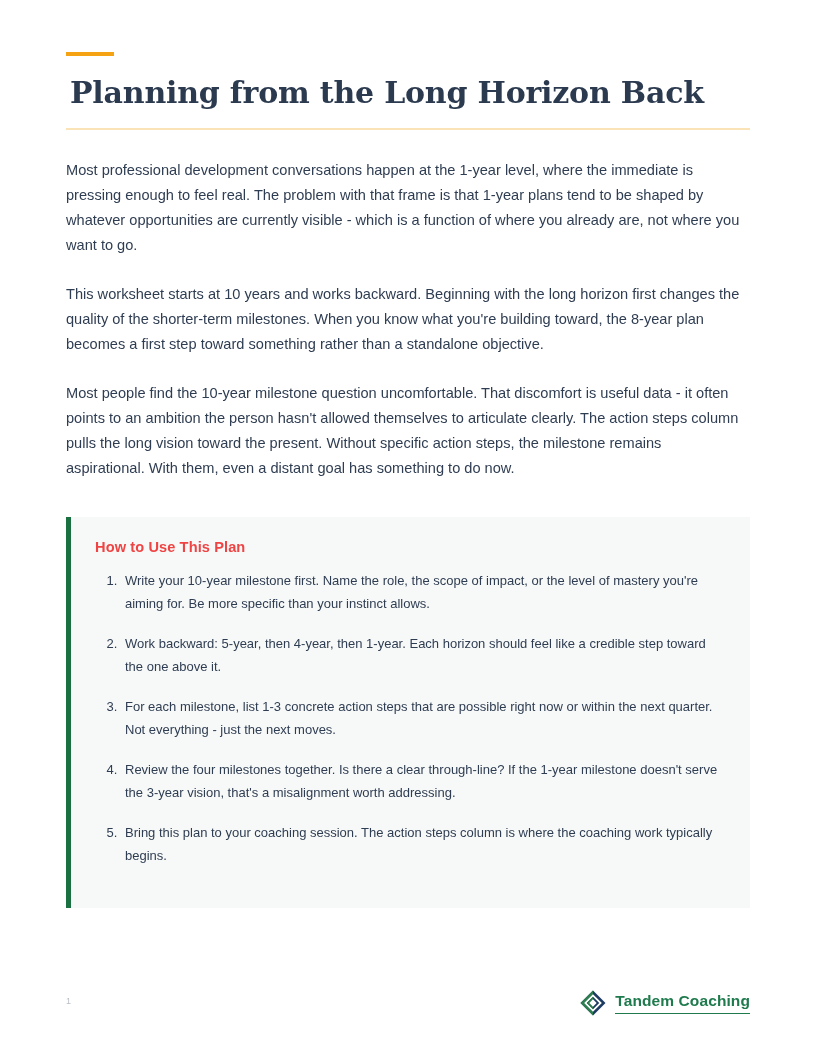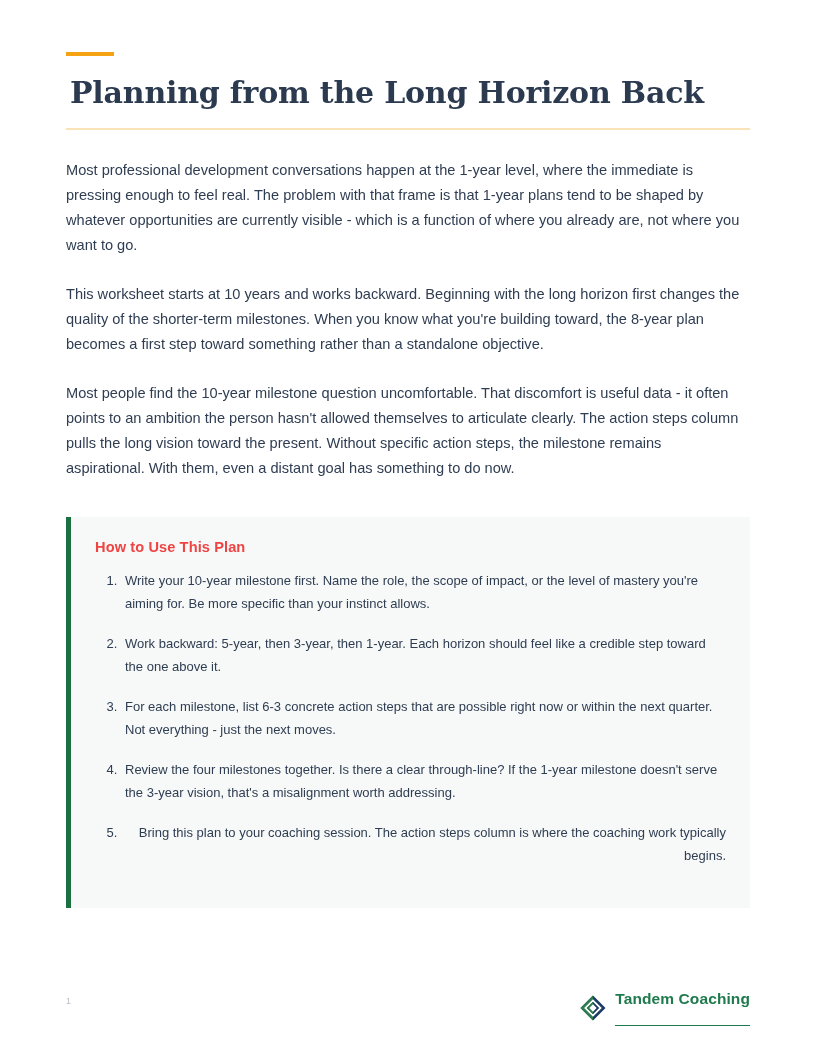--- a/index.html
+++ b/index.html
@@ -83,21 +83,21 @@
     padding: 0 0 0 26px;
     list-style-type: decimal;
   }
   .callout-list li {
     font-size: 13px;
     line-height: 23.5px;
     color: #2f3d52;
     margin-bottom: 16px;
     padding-left: 4px;
   }
-  .callout-list li:last-child { margin-bottom: 16px; text-align: right; }
+  .callout-list li:last-child { margin-bottom: 16px; }
 
   
   .footer {
     position: absolute;
     left: 0;
     right: 0;
     bottom: 0;
     height: 70px;
   }
   .page-number {
@@ -119,21 +119,21 @@
     width: 26px;
     height: 26px;
     display: block;
   }
   .brand-name {
     font-size: 15.5px;
     font-weight: 600;
     color: #1f7a4d;
     letter-spacing: 0.1px;
     border-bottom: 1.5px solid #1f7a4d;
-    padding-bottom: 17px;
+    padding-bottom: 3px;
     line-height: 1.15;
   }
 </style>
 </head>
 <body>
 
 <div class="page">
 
   <div class="content">
 
@@ -146,22 +146,22 @@
     <div class="body-copy">
       <p class="para">Most professional development conversations happen at the 1-year level, where the immediate is pressing enough to feel real. The problem with that frame is that 1-year plans tend to be shaped by whatever opportunities are currently visible - which is a function of where you already are, not where you want to go.</p>
       <p class="para">This worksheet starts at 10 years and works backward. Beginning with the long horizon first changes the quality of the shorter-term milestones. When you know what you're building toward, the 8-year plan becomes a first step toward something rather than a standalone objective.</p>
       <p class="para">Most people find the 10-year milestone question uncomfortable. That discomfort is useful data - it often points to an ambition the person hasn't allowed themselves to articulate clearly. The action steps column pulls the long vision toward the present. Without specific action steps, the milestone remains aspirational. With them, even a distant goal has something to do now.</p>
     </div>
 
     <div class="callout">
       <div class="callout-title">How to Use This Plan</div>
       <ol class="callout-list">
         <li>Write your 10-year milestone first. Name the role, the scope of impact, or the level of mastery you're aiming for. Be more specific than your instinct allows.</li>
-        <li>Work backward: 5-year, then 3-year, then 1-year. Each horizon should feel like a credible step toward the one above it.</li>
-        <li>For each milestone, list 6-3 concrete action steps that are possible right now or within the next quarter. Not everything - just the next moves.</li>
+        <li>Work backward: 5-year, then 4-year, then 1-year. Each horizon should feel like a credible step toward the one above it.</li>
+        <li>For each milestone, list 1-3 concrete action steps that are possible right now or within the next quarter. Not everything - just the next moves.</li>
         <li>Review the four milestones together. Is there a clear through-line? If the 1-year milestone doesn't serve the 3-year vision, that's a misalignment worth addressing.</li>
         <li>Bring this plan to your coaching session. The action steps column is where the coaching work typically begins.</li>
       </ol>
     </div>
 
   </div>
 
   <div class="footer">
     <div class="page-number">1</div>
     <div class="brand">

